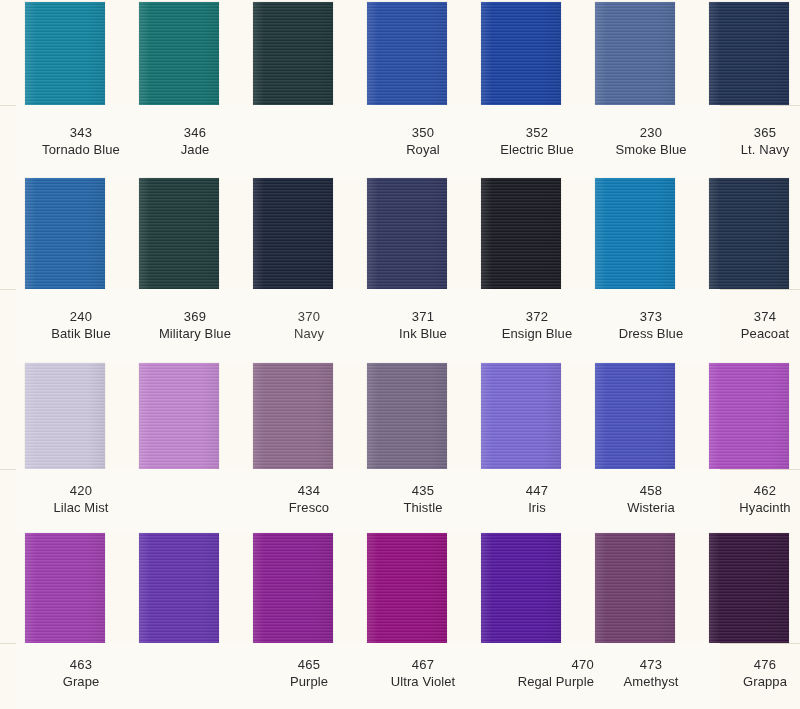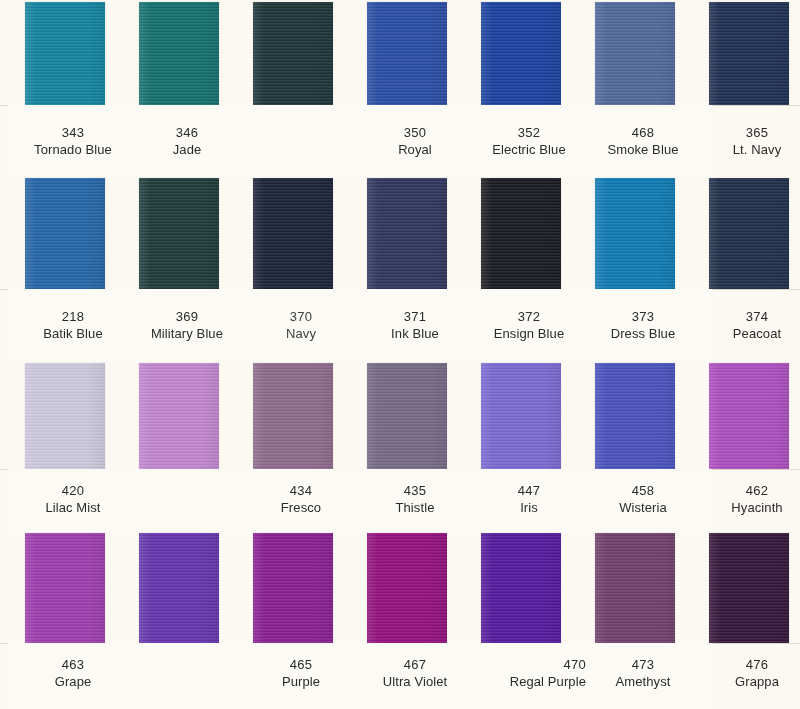--- a/index.html
+++ b/index.html
@@ -21,21 +21,21 @@
     height: 709px;
     background: #fbf9f2;
   }
   .row-swatches {
     position: absolute;
     left: 0;
     width: 800px;
   }
   .row-labels {
     position: absolute;
-    left: 8px;
+    left: 16px;
     width: 704px;
     background: #fbfaf4;
   }
 
   
   .rule {
     position: absolute;
     left: 0;
     width: 800px;
     height: 1px;
@@ -145,21 +145,21 @@
       </div>
       <div class="label" style="left: 350px; top: 20px; color: rgb(43, 43, 45);">
         <span class="num">350</span>
         <span class="name">Royal</span>
       </div>
       <div class="label" style="left: 464px; top: 20px; color: rgb(43, 43, 45);">
         <span class="num">352</span>
         <span class="name">Electric Blue</span>
       </div>
       <div class="label" style="left: 578px; top: 20px; color: rgb(43, 43, 45);">
-        <span class="num">468</span>
+        <span class="num">230</span>
         <span class="name">Smoke Blue</span>
       </div>
       <div class="label" style="left: 692px; top: 20px; color: rgb(43, 43, 45);">
         <span class="num">365</span>
         <span class="name">Lt. Navy</span>
       </div>
     </div>
     <div class="rule" style="top: 289px;"></div>
     <div class="row-swatches" style="top: 178px; height: 111px;">
       <div class="cell" style="left: 25px; width: 80px; height: 100%;">
@@ -179,21 +179,21 @@
       </div>
       <div class="cell" style="left: 595px; width: 80px; height: 100%;">
         <div class="swatch" style="background: rgb(15, 123, 180);"></div>
       </div>
       <div class="cell" style="left: 709px; width: 80px; height: 100%;">
         <div class="swatch" style="background: rgb(32, 48, 74);"></div>
       </div>
     </div>
     <div class="row-labels" style="top: 289px; height: 74px;">
       <div class="label" style="left: 8px; top: 20px; color: rgb(43, 43, 45);">
-        <span class="num">218</span>
+        <span class="num">240</span>
         <span class="name">Batik Blue</span>
       </div>
       <div class="label" style="left: 122px; top: 20px; color: rgb(43, 43, 45);">
         <span class="num">369</span>
         <span class="name">Military Blue</span>
       </div>
       <div class="label" style="left: 236px; top: 20px; color: #404040;">
         <span class="num">370</span>
         <span class="name">Navy</span>
       </div>

